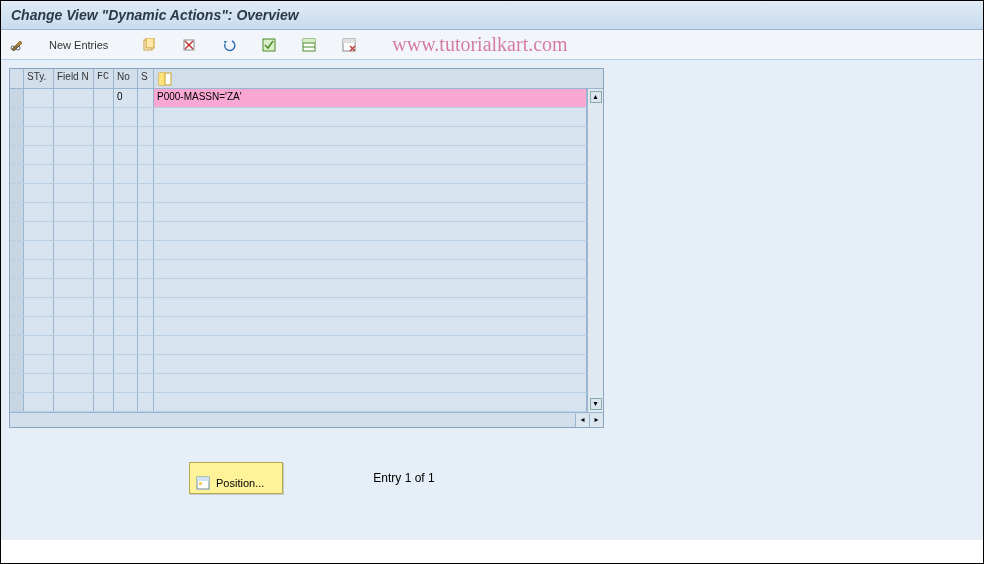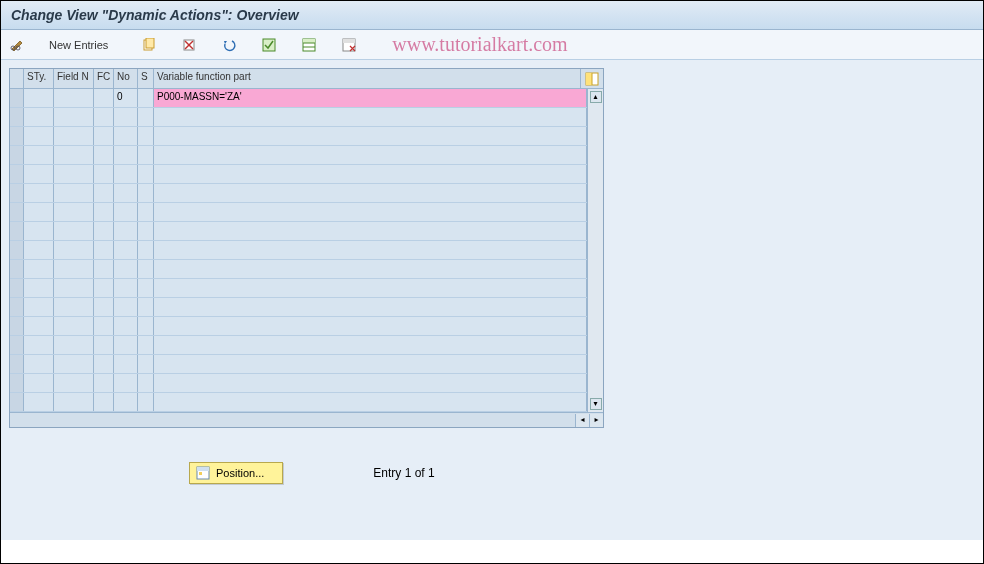--- a/index.html
+++ b/index.html
@@ -76,21 +76,21 @@
   .gh-cell, .gr-cell, .sel-cell {
     border-right: 1px solid #9ab5cf;
     padding: 2px 3px;
     overflow: hidden;
     white-space: nowrap;
   }
   .gh-cell { background: #d2dfeb; }
   .sel-col  { width: 14px; }
   .c-sty    { width: 30px; }
   .c-fieldn { width: 40px; }
-  .c-fc     { width: 20px; }
+  .c-fc     { width: 20px; font-family: Liberation Mono, monospace; }
   .c-no     { width: 22px; text-align: right; padding-right:20px;}
   .c-s      { width: 16px; }
   .c-var    { flex: 1; }
   .config-col {
     width: 22px;
     background: #d2dfeb;
     display:flex;align-items:center;justify-content:center;
   }
   .grid-body {
     display: flex;
@@ -139,21 +139,21 @@
   }
   .position-bar {
     display:flex;align-items:center;
     margin-top: 34px;
     padding-left: 180px;
     gap: 90px;
   }
   .position-btn {
     background: #fff39a;
     border: 1px solid #b8a84d;
-    padding: 3px 18px 3px 6px;
+    padding: 13px 18px 3px 6px;
     display:inline-flex;align-items:center;gap:6px;
     font-size:11px;cursor:pointer;
     box-shadow: 1px 1px 0 rgba(0,0,0,0.15);
   }
   .position-btn .pi {
     width:14px;height:14px;display:inline-block;
   }
   .entry-text {
     font-size:12px;color:#000;
   }
@@ -220,21 +220,20 @@
 <div class="content-area">
 
   <div class="grid-wrap">
     <div class="grid-header">
       <div class="gh-cell sel-col"></div>
       <div class="gh-cell c-sty">STy.</div>
       <div class="gh-cell c-fieldn">Field N</div>
       <div class="gh-cell c-fc">FC</div>
       <div class="gh-cell c-no">No</div>
       <div class="gh-cell c-s">S</div>
-      <div class="gh-cell c-var">Variable function part</div>
       <div class="config-col">
         <svg width="14" height="14">
             <rect x="1" y="1" width="12" height="12" fill="#fff" stroke="#c9a227"></rect>
             <rect x="1" y="1" width="6" height="12" fill="#ffe27a"></rect>
             <line x1="7" y1="1" x2="7" y2="13" stroke="#c9a227"></line>
           </svg>
       </div>
     </div>
 
     <div class="grid-body">

